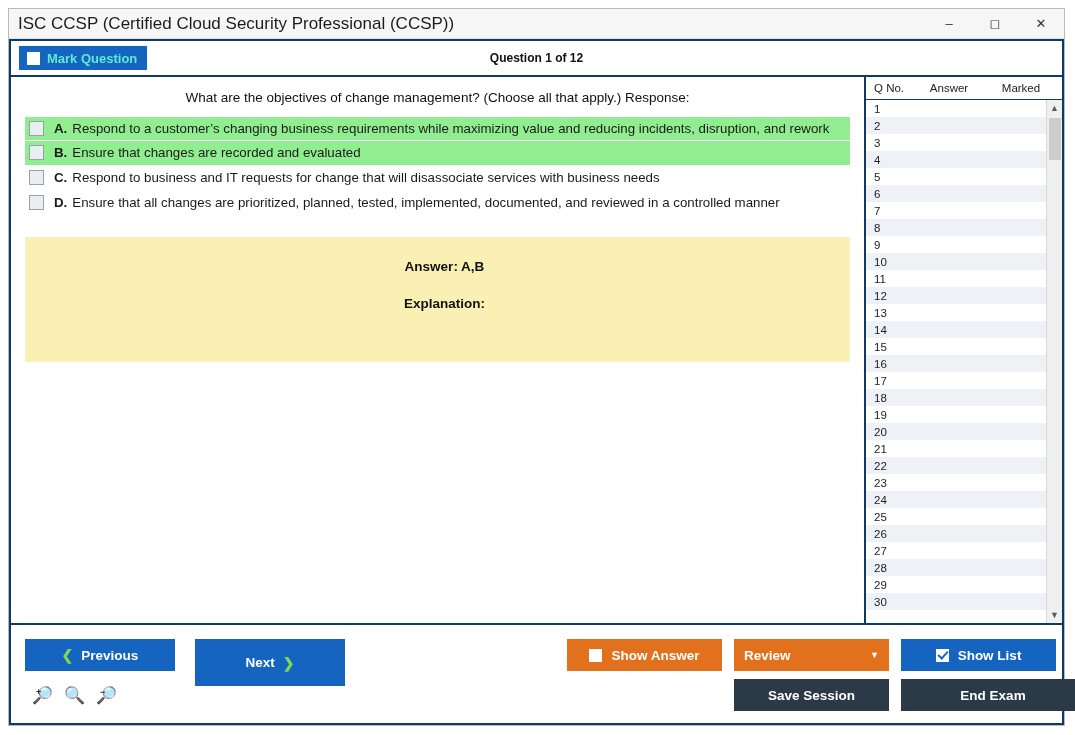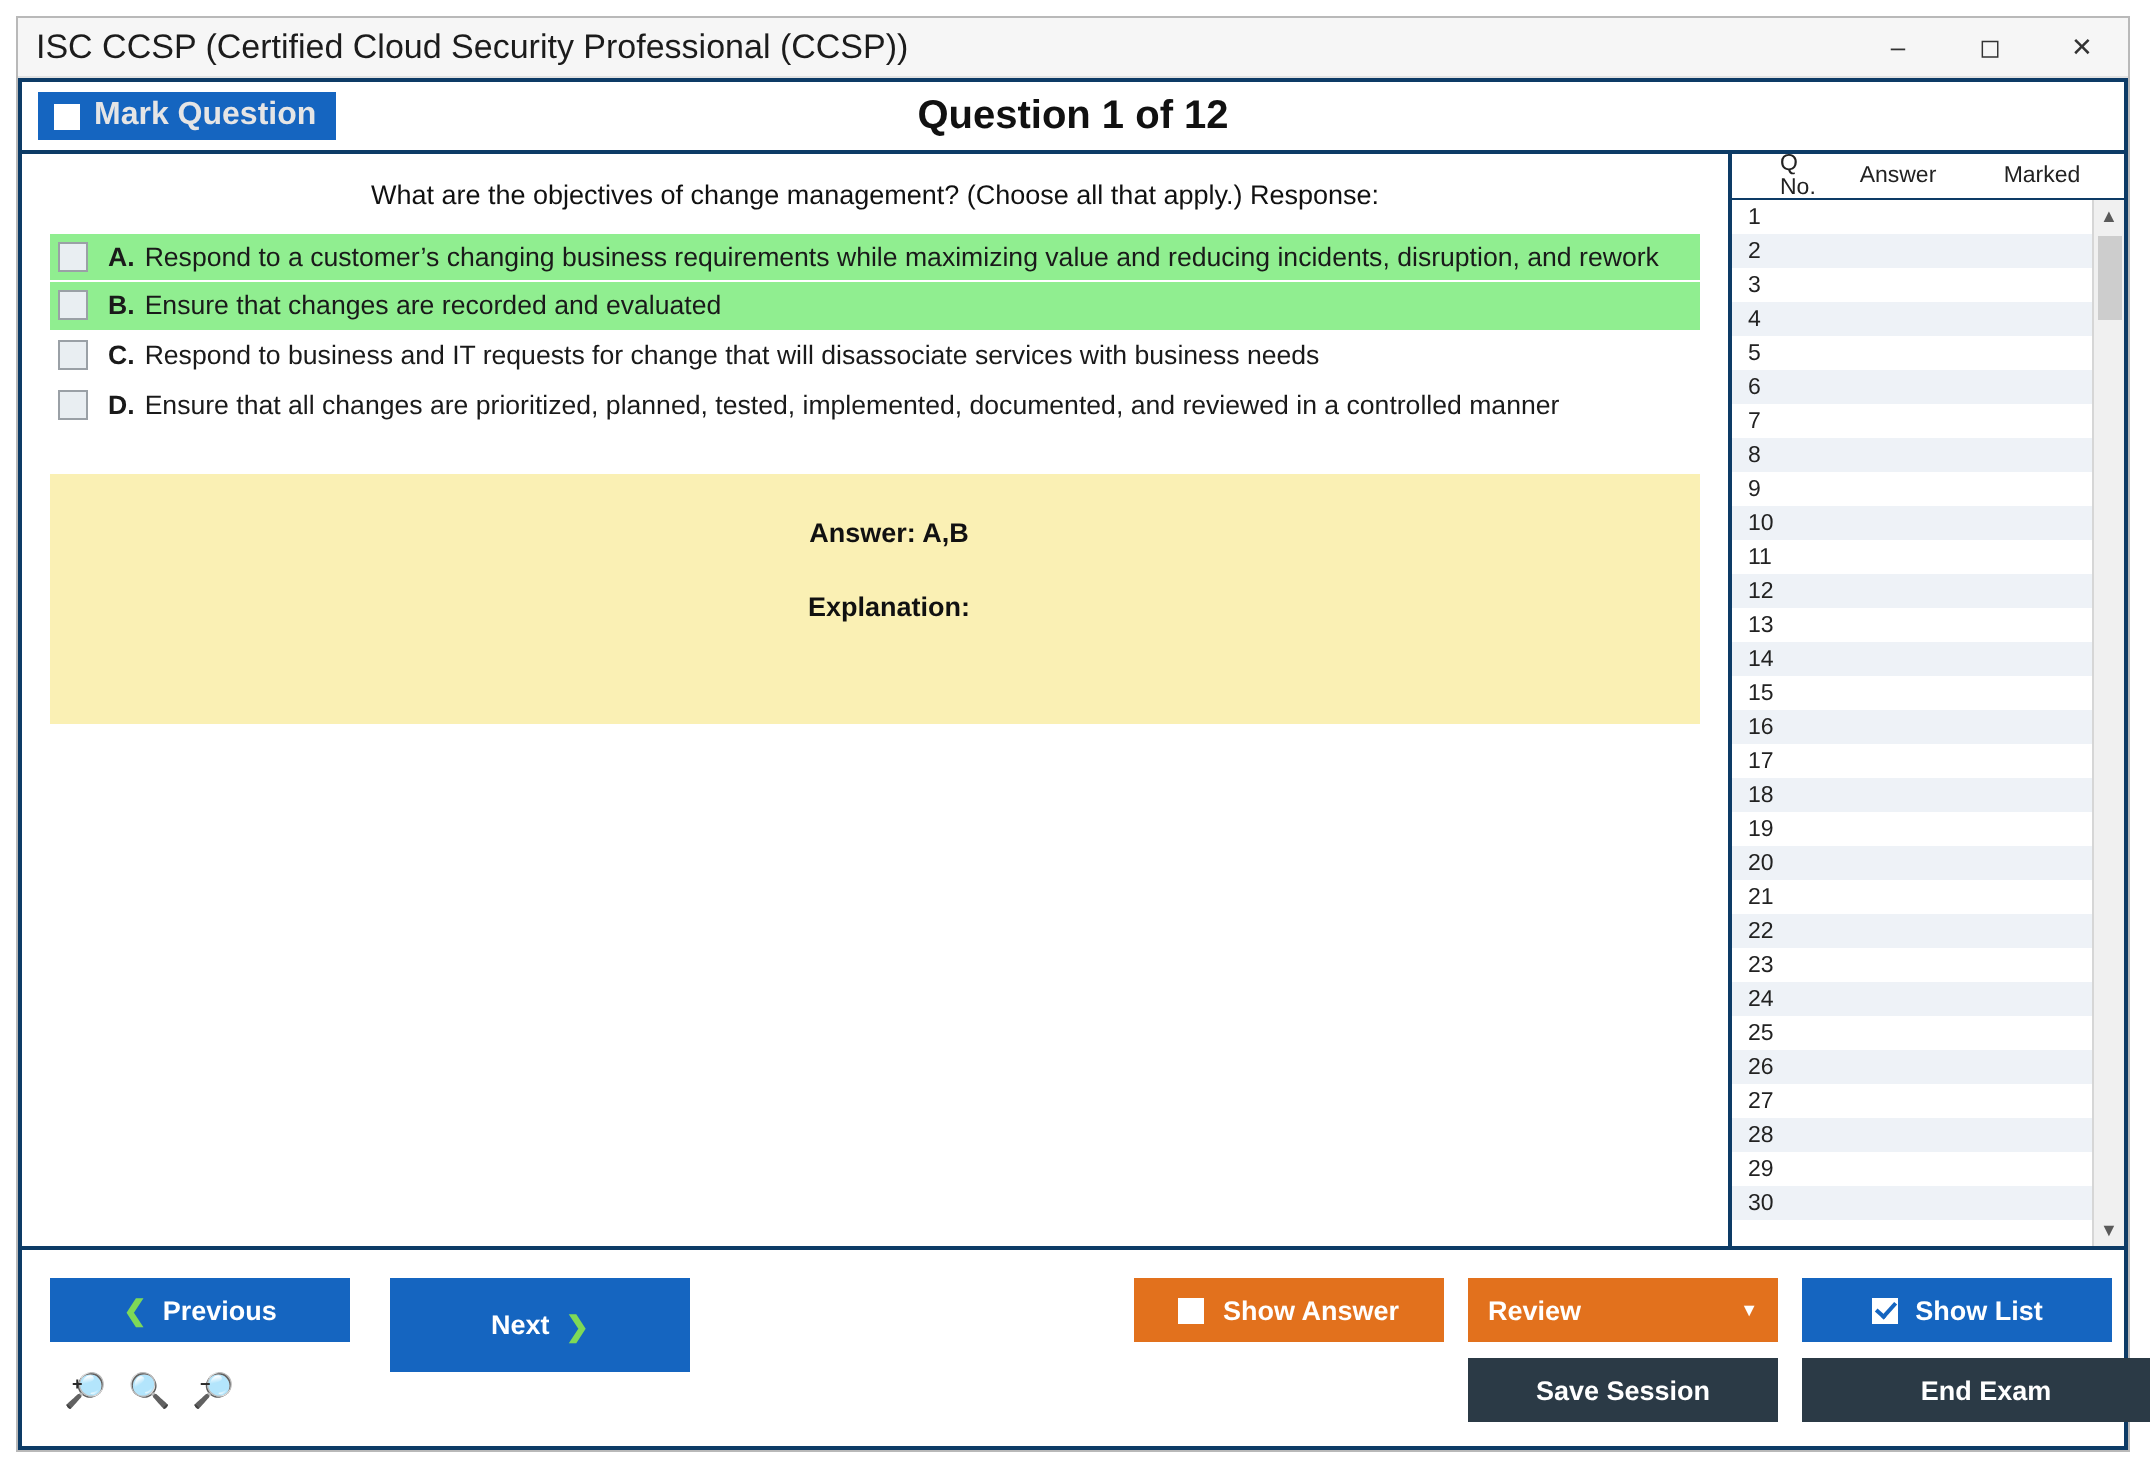--- a/index.html
+++ b/index.html
@@ -77,22 +77,22 @@
     display: flex;
     align-items: center;
     position: relative;
     background: #ffffff;
     box-sizing: border-box;
   }
   .mark-question-btn {
     margin-left: 8px;
     height: 24px;
     background: #1565c0;
-    color: #e5e5e5;
-    font-size: 16px;
+    color: #5eead4;
+    font-size: 13px;
     font-weight: bold;
     display: flex;
     align-items: center;
     padding: 0 10px 0 8px;
     border: none;
     cursor: pointer;
     box-sizing: border-box;
   }
   .mark-question-btn .cbx {
     width: 11px;
@@ -100,21 +100,21 @@
     background: #ffffff;
     border: 1px solid #ffffff;
     margin-right: 7px;
     display: inline-block;
   }
   .question-counter {
     position: absolute;
     left: 0;
     right: 0;
     text-align: center;
-    font-size: 20px;
+    font-size: 12px;
     font-weight: bold;
     color: #111;
     pointer-events: none;
   }
 
   
   .main-split {
     flex: 1;
     display: flex;
     min-height: 0;
@@ -191,21 +191,21 @@
   .list-head {
     display: flex;
     height: 22px;
     min-height: 22px;
     align-items: center;
     border-bottom: 1px solid #0d3b66;
     font-size: 11.5px;
     color: #222;
     background: #ffffff;
   }
-  .list-head .c1 { width: 46px; padding-left: 24px; box-sizing: border-box; }
+  .list-head .c1 { width: 46px; padding-left: 8px; box-sizing: border-box; }
   .list-head .c2 { width: 74px; text-align: center; }
   .list-head .c3 { flex: 1; text-align: center; padding-right: 6px; box-sizing: border-box;}
   .list-body-wrap {
     flex: 1;
     display: flex;
     min-height: 0;
   }
   .list-body {
     flex: 1;
     min-width: 0;

